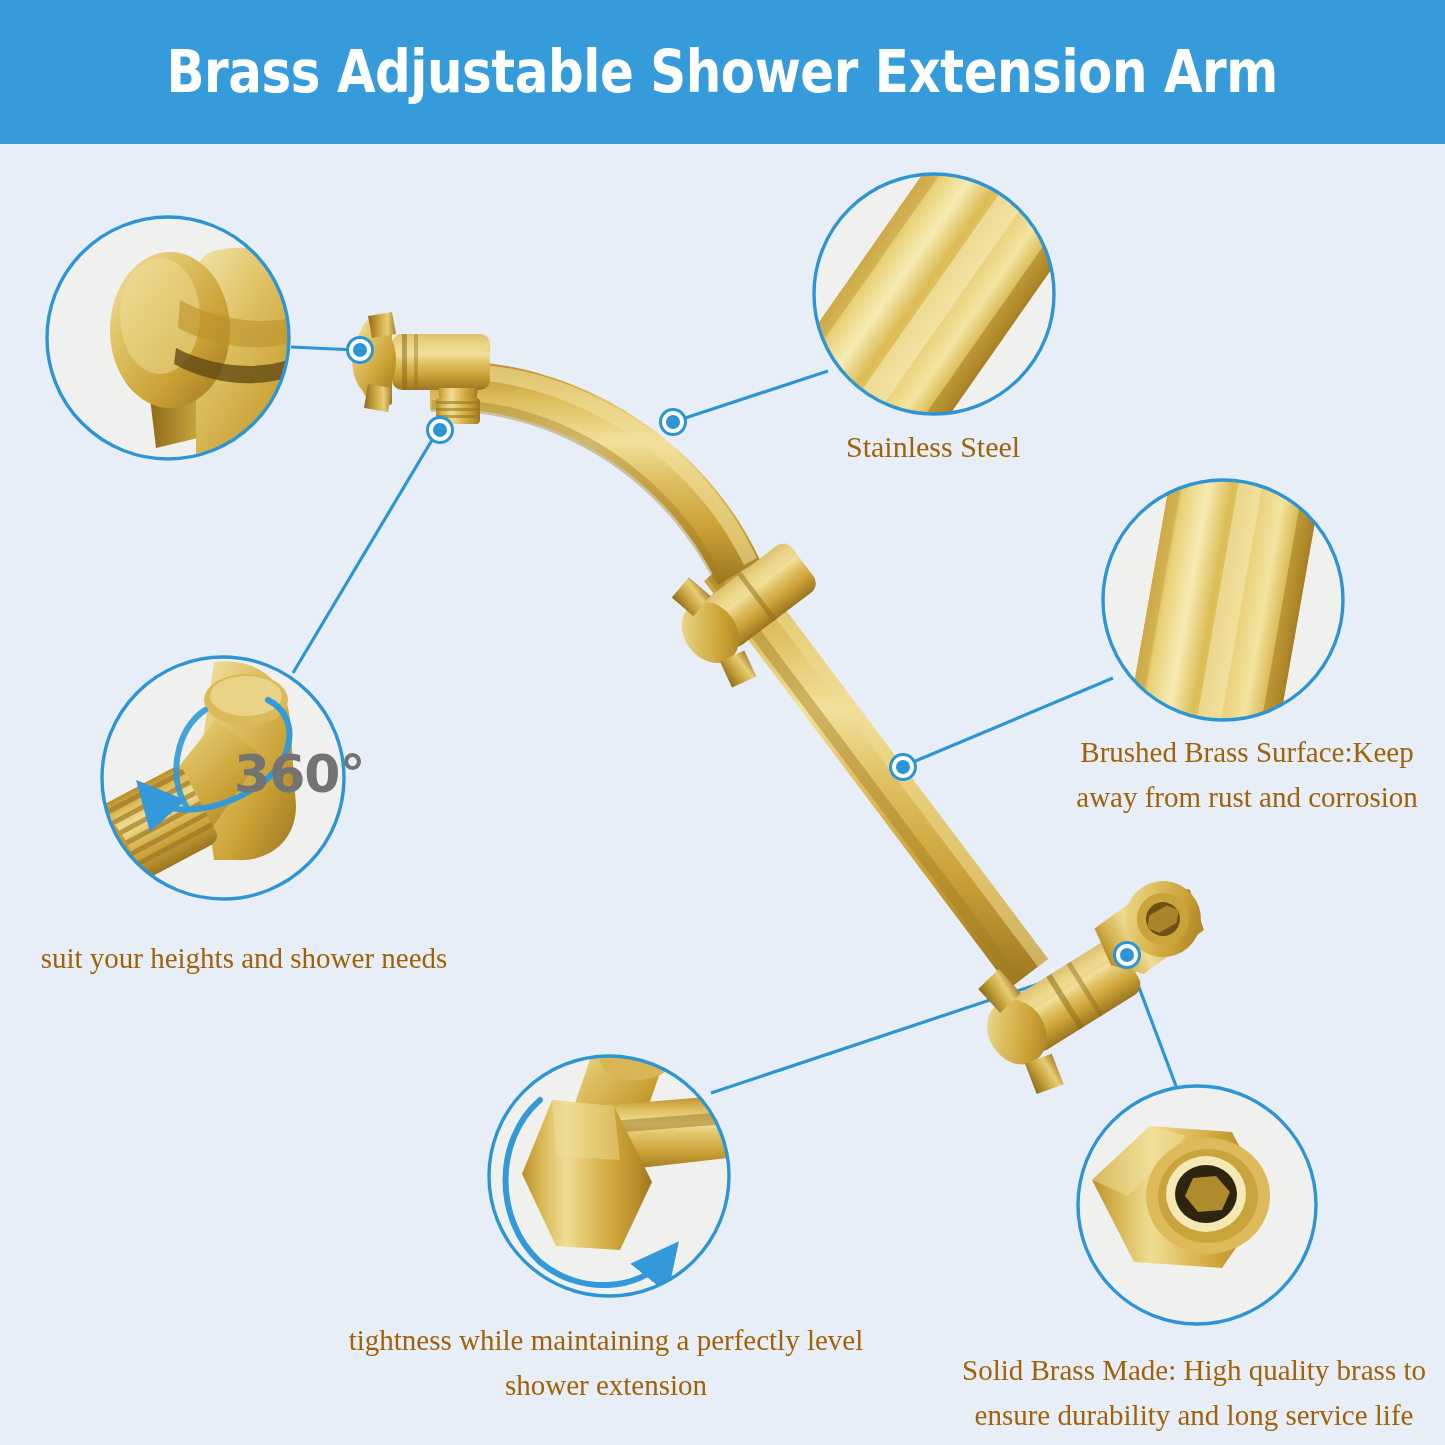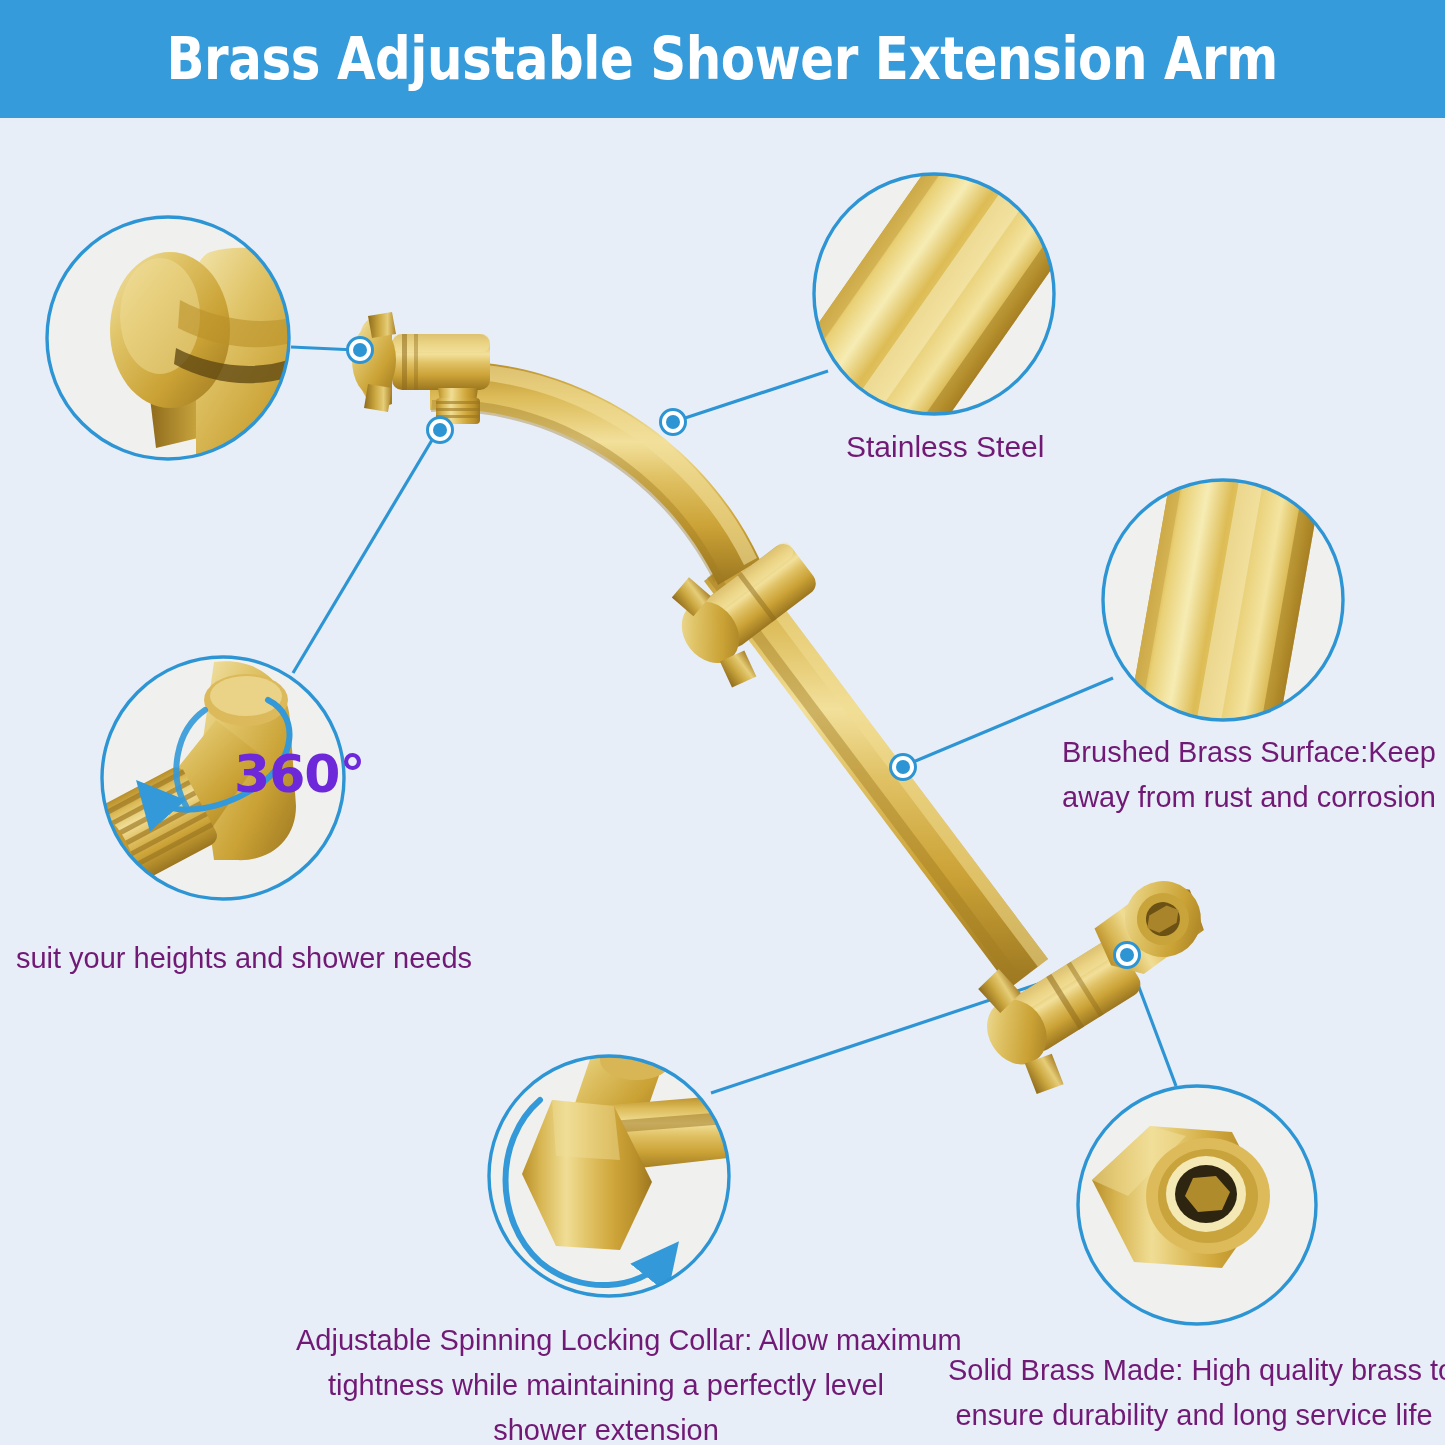--- a/index.html
+++ b/index.html
@@ -6,60 +6,60 @@
   body{
     width:1445px;height:1445px;
     background:#e8eef8;
     font-family:"DejaVu Sans", sans-serif;
     overflow:hidden;position:relative;
   }
   #stage{position:relative;width:1445px;height:1445px;}
 
   
   .banner{
-    position:absolute;left:0;top:0;width:1445px;height:118px;
+    position:absolute;left:0;top:0;width:1445px;height:144px;
     background:#359bdb;
     display:flex;align-items:center;justify-content:center;
   }
   .banner-title{
     color:#ffffff;
     font-family:"DejaVu Sans", sans-serif;
     font-weight:bold;
     font-size:58px;
     letter-spacing:-0.5px;
     transform:scaleX(0.86);
     white-space:nowrap;
     text-align:center;
   }
 
   
   #art{position:absolute;left:0;top:0;width:1445px;height:1445px;}
 
   
   .cap{
     position:absolute;
-    color:#701a75;
-    font-family:Liberation Sans, sans-serif;
+    color:#a16207;
+    font-family:Liberation Serif, serif;
     font-size:29px;
     line-height:45px;
     white-space:nowrap;
   }
   .cap.center{text-align:center;}
   .cap div{white-space:nowrap;}
 
   #cap-lock      {left:28px;  top:462px;  font-size:30px;}
   #cap-steel     {left:846px; top:424px;  font-size:30px;}
   #cap-elbow     {left:14px;  top:936px;  width:460px; text-align:center;}
   #cap-brass     {left:1062px;top:730px;  width:370px; text-align:center; font-size:29px;}
   #cap-collar    {left:296px; top:1318px; width:620px; text-align:center; font-size:29px;}
   #cap-solid     {left:948px; top:1348px; width:492px; text-align:center; font-size:29px;}
 
   .deg-label{
     position:absolute;left:234px;top:744px;
-    color:#6d28d9;font-weight:bold;font-size:52px;
+    color:#737373;font-weight:bold;font-size:52px;
     font-family:"DejaVu Sans", sans-serif;
     letter-spacing:-1px;
   }
 </style>
 </head>
 <body>
 
 <div id="stage">
 
   <div class="banner">
@@ -378,21 +378,20 @@
   <div class="cap center" id="cap-elbow">
     <div>suit your heights and shower needs</div>
   </div>
 
   <div class="cap center" id="cap-brass">
     <div>Brushed Brass Surface:Keep</div>
     <div>away from rust and corrosion</div>
   </div>
 
   <div class="cap center" id="cap-collar">
-    <div>Adjustable Spinning Locking Collar: Allow maximum</div>
     <div>tightness while maintaining a perfectly level</div>
     <div>shower extension</div>
   </div>
 
   <div class="cap center" id="cap-solid">
     <div>Solid Brass Made: High quality brass to</div>
     <div>ensure durability and long service life</div>
   </div>
 
   <div class="deg-label">360°</div>

